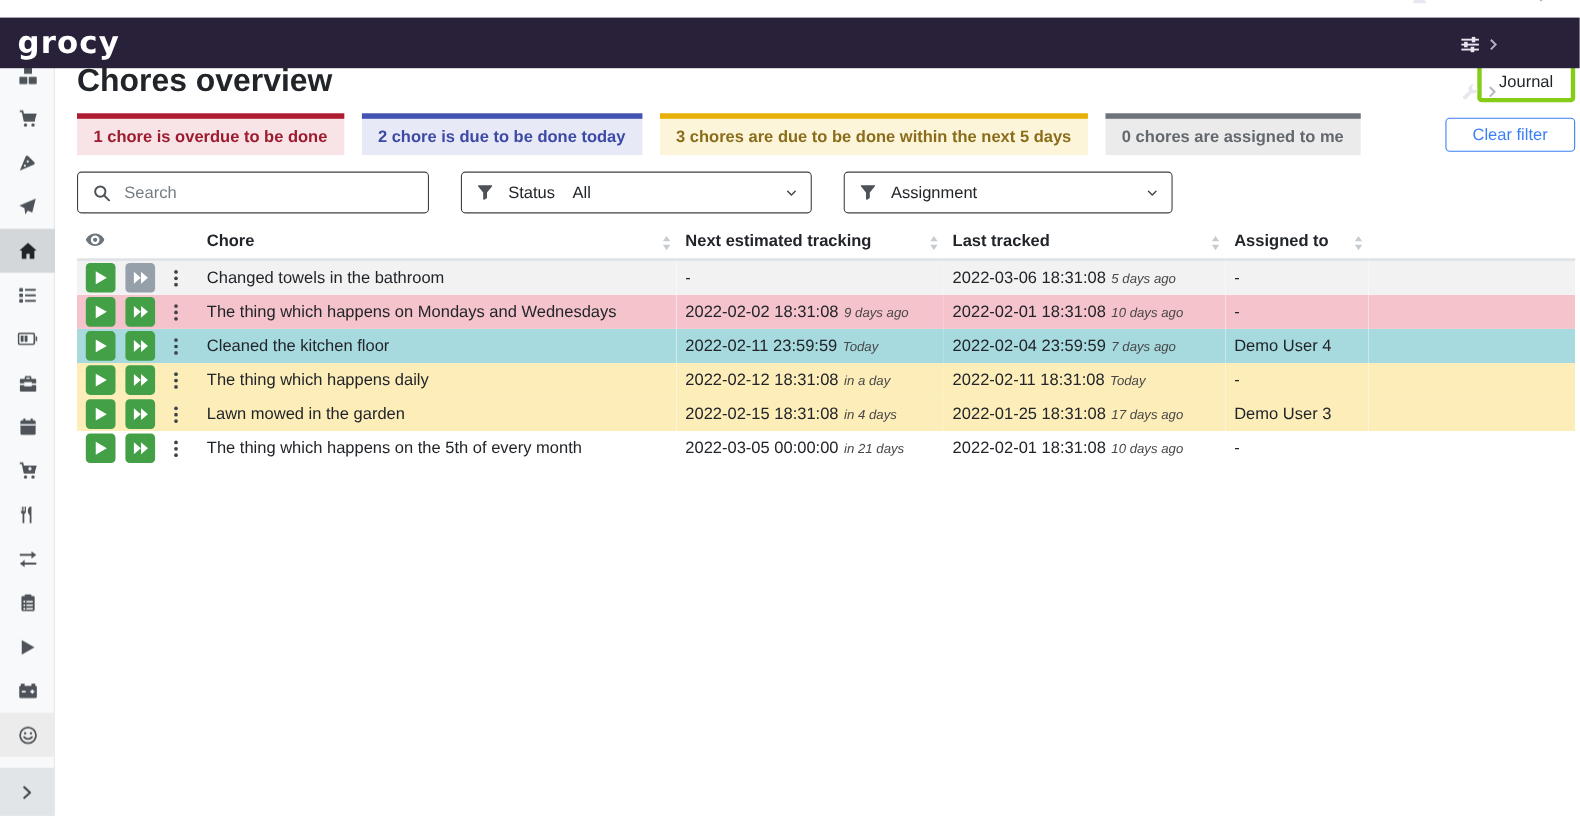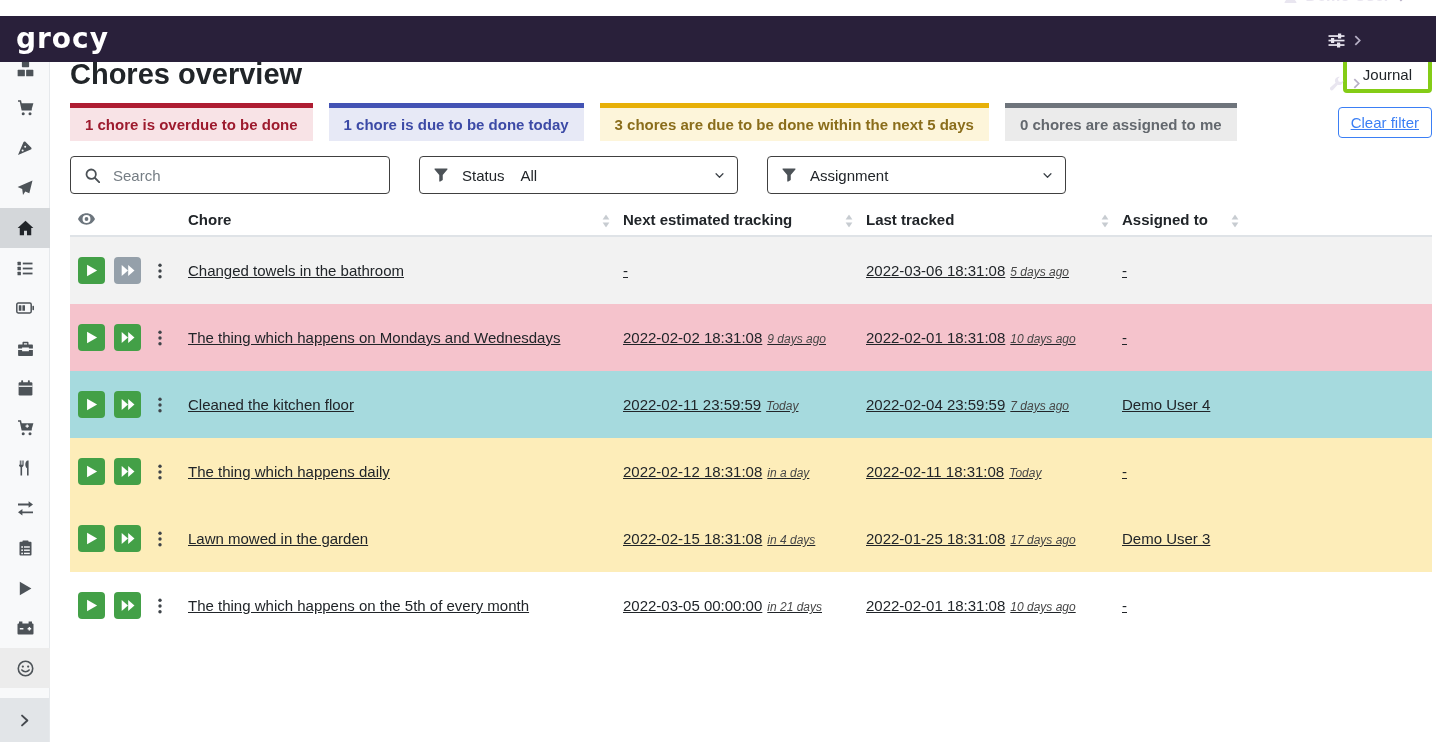--- a/index.html
+++ b/index.html
@@ -53,24 +53,23 @@
   
   .main {
     position: absolute; top: 46px; left: 50px; right: 0; bottom: 0;
     padding: 10px 4px 0 20px; overflow: hidden; background: #fff;
   }
   .title-row { display: flex; align-items: center; justify-content: space-between; }
   .page-title { font-size: 29px; font-weight: 600; color: #212529; }
   .btn { background: #fff; border-radius: 4px; font-size: 15px; cursor: pointer; font-family: inherit; }
   .btn-journal { padding: 6px 16px; border: 4px solid #84cc16; color: #212529; }
   .btn-clear-filter {
-    margin-left: auto; align-self: center; padding: 6px 12px;
+    margin-left: auto; align-self: center; padding: 6px 24px;
     border: 1px solid var(--primary-blue, #3b7ff5);
     color: var(--primary-blue, #3b7ff5);
-    text-decoration: underline;
   }
 
   
   .cards-row { display: flex; align-items: stretch; gap: 16px; margin-top: 10px; }
   .summary-card {
     border-top: 5px solid #7f1d1d;
     padding: 8px 15px; font-weight: bold; font-size: 15px;
     display: flex; align-items: center; cursor: pointer; white-space: nowrap;
   }
 
@@ -99,22 +98,22 @@
   
   .chores-table { width: 100%; border-collapse: collapse; table-layout: fixed; margin-top: 12px; }
   .chores-table thead th {
     text-align: left; font-size: 15px; font-weight: bold; color: #212529;
     padding: 4px 8px 7px; border-bottom: 2px solid #dfe3e7;
     position: relative; vertical-align: middle; height: 30px; cursor: pointer;
   }
   .sort-icon { position: absolute; right: 5px; top: 50%; transform: translateY(-50%); color: #c7ccd1; }
   .eye { color: #6c757d; }
   .chores-table tbody td {
-    height: 26px; padding: 20px 8px; font-size: 15px; color: #212529;
-    vertical-align: middle; overflow: hidden; white-space: nowrap; text-decoration: underline;
+    height: 26px; padding: 2px 8px; font-size: 15px; color: #212529;
+    vertical-align: middle; overflow: hidden; white-space: nowrap;
   }
   tr.variant-striped { background: #f2f2f2; }
   tr.variant-danger  { background: #f5c3cc; }
   tr.variant-info    { background: #a6dade; }
   tr.variant-warning { background: #fdedb9; }
   tr.variant-plain   { background: #ffffff; }
   .actions-wrap { display: flex; align-items: center; }
   .btn-track, .btn-skip {
     width: 27px; height: 27px; border: none; border-radius: 4px;
     background: var(--action-green, #43a047); color: #fff;
@@ -354,21 +353,21 @@
 <main class="main">
 
   <div class="title-row">
     <h1 class="page-title">Chores overview</h1>
     <button class="btn btn-journal">Journal</button>
   </div>
 
   <div class="cards-row">
     <div style="display:flex;gap:16px;">
         <div class="summary-card" style="border-top-color: rgb(174, 28, 50); background: rgb(248, 227, 230); color: rgb(157, 27, 46);">1 chore is overdue to be done</div>
-        <div class="summary-card" style="border-top-color: rgb(67, 83, 180); background: rgb(231, 233, 246); color: rgb(60, 74, 166);">1 chore is due to be done today</div>
+        <div class="summary-card" style="border-top-color: rgb(67, 83, 180); background: rgb(231, 233, 246); color: rgb(60, 74, 166);">2 chore is due to be done today</div>
         <div class="summary-card" style="border-top-color: rgb(231, 176, 8); background: rgb(253, 245, 218); color: rgb(138, 109, 27);">3 chores are due to be done within the next 5 days</div>
         <div class="summary-card" style="border-top-color: rgb(110, 116, 123); background: rgb(235, 235, 235); color: rgb(99, 104, 110);">0 chores are assigned to me</div>
       </div>
     <button class="btn btn-clear-filter">Clear filter</button>
   </div>
 
   <div class="filters-row">
     <div class="fgroup search-group">
       <span class="icon lead-icon">
           <svg width="15" height="15" viewBox="0 0 16 16" fill="none" stroke="currentColor" stroke-width="1.9">

